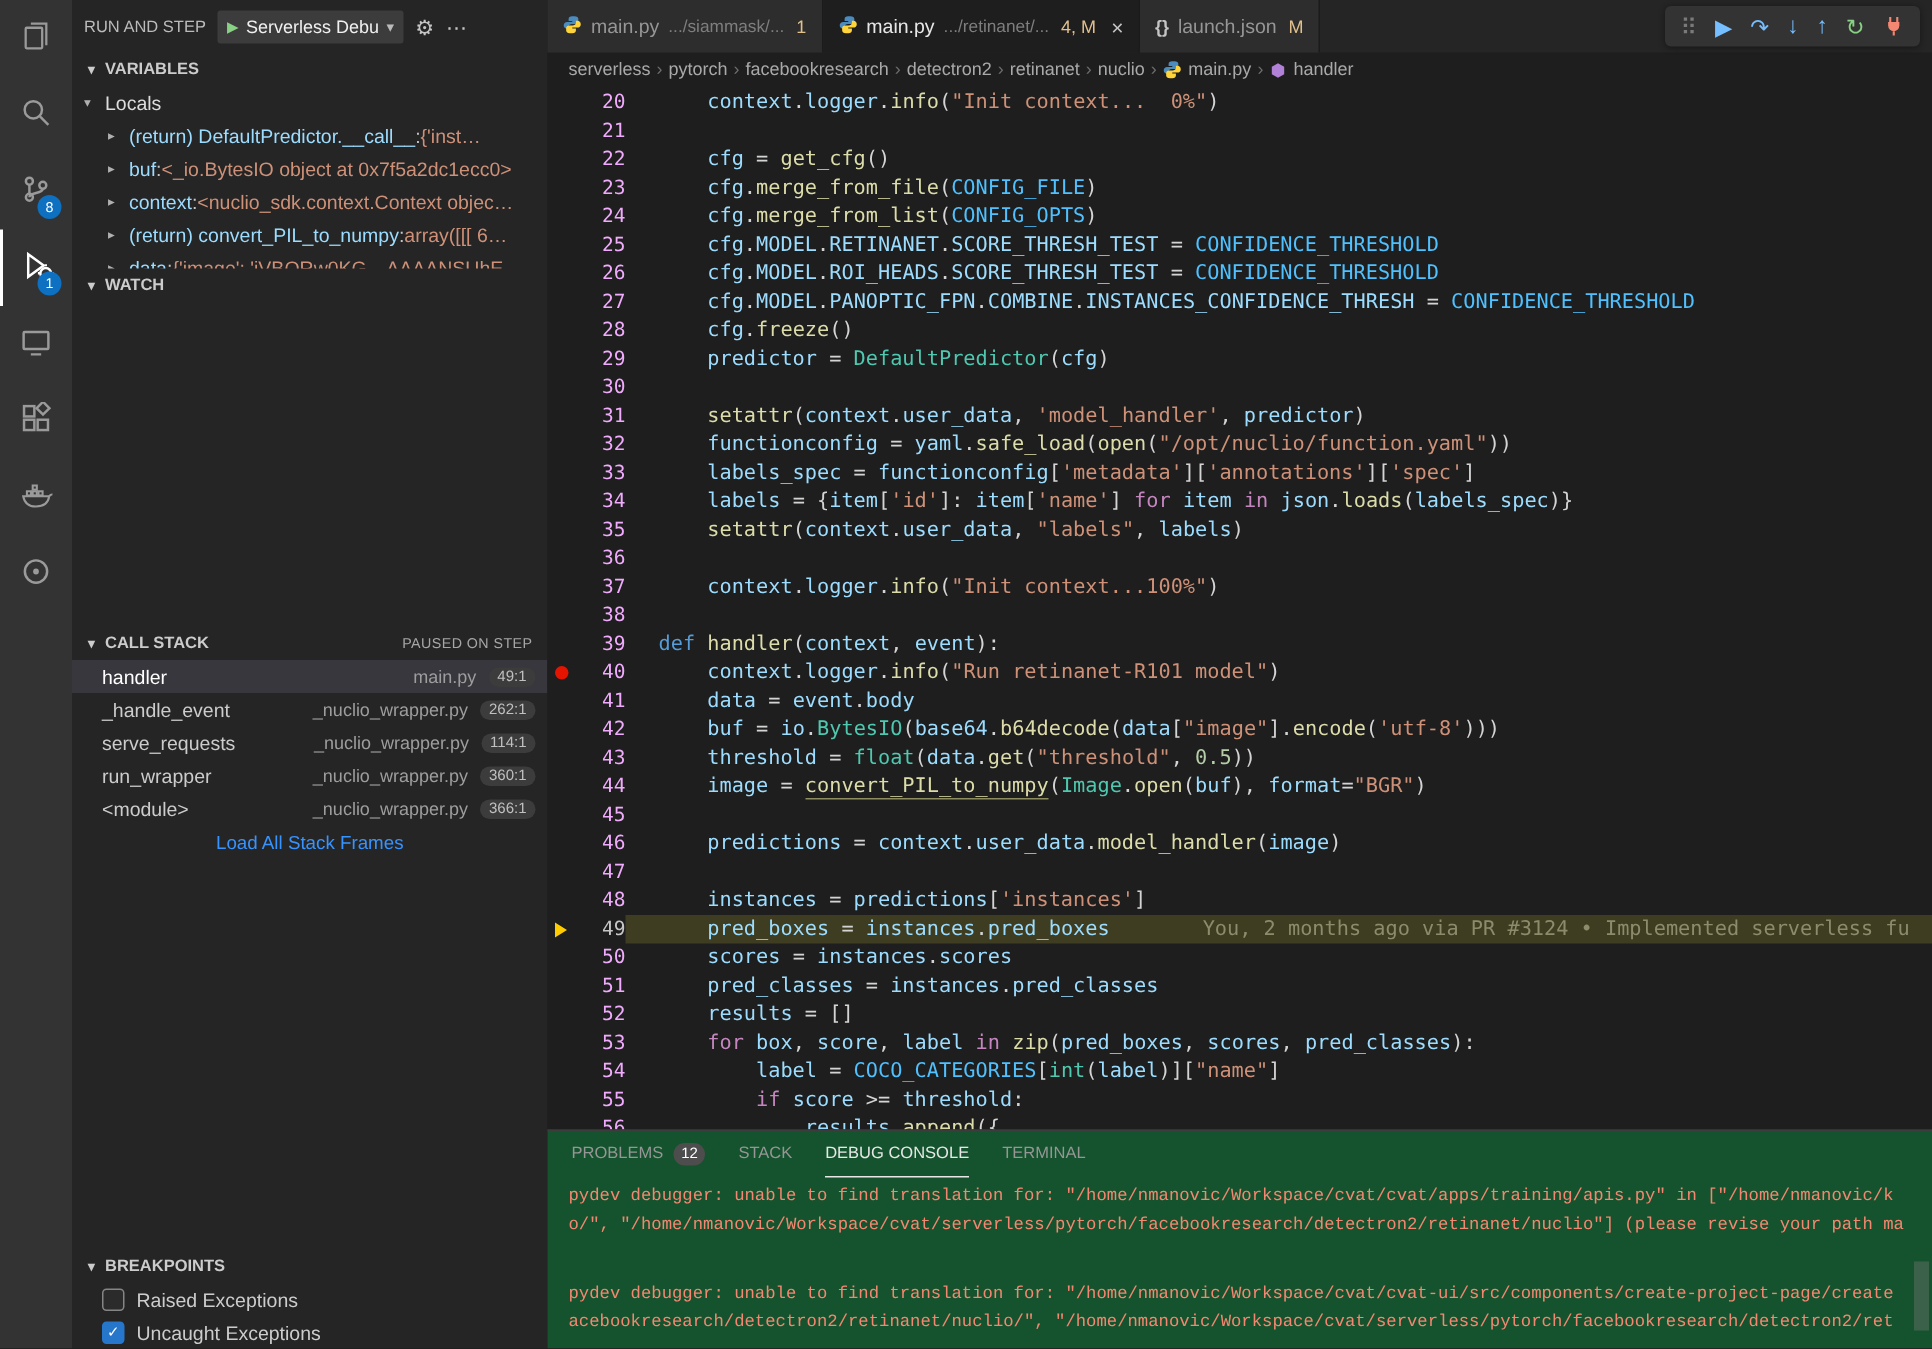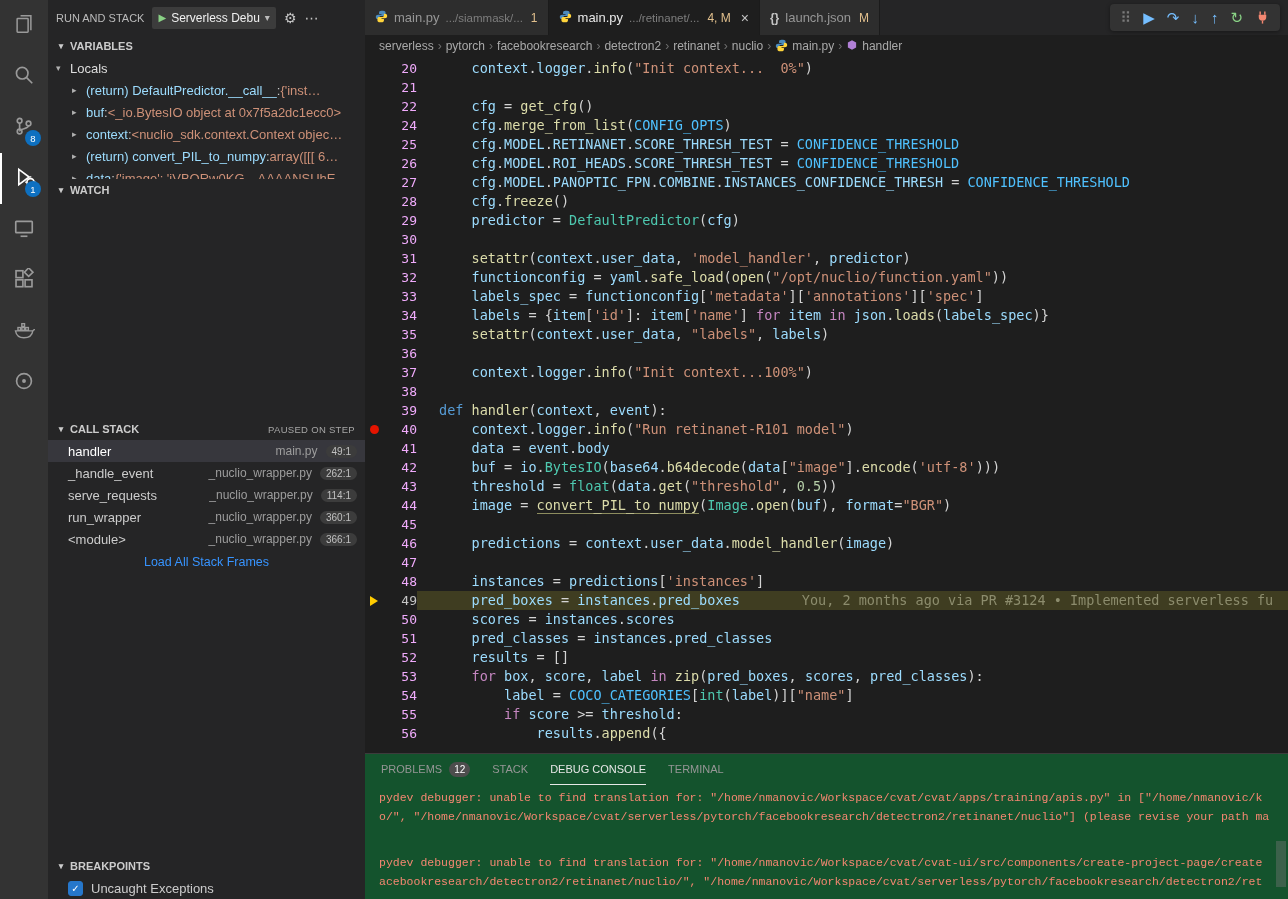--- a/index.html
+++ b/index.html
@@ -57,21 +57,21 @@
   .tab.active{background:#1e1e1e}
   .tab.active .tab-title{color:#e7e7e7}
   .tab .desc{font-size:11.5px;color:#7e7e7e}
   .tab-badge{color:#e2c08d;font-size:12px;margin-left:2px}
   .close{color:#c5c5c5;font-size:14px;margin-left:4px}
   .json-ic{color:#c5c5c5;font-size:12px;font-weight:bold}
   .dbg-toolbar{position:absolute;right:8px;top:4px;height:27px;display:flex;align-items:center;gap:12px;
     background:#333333;border-radius:4px;padding:0 10px;box-shadow:0 1px 4px rgba(0,0,0,.4)}
   .dbg-btn{font-size:15px;cursor:pointer;display:flex;align-items:center}
   .breadcrumbs{height:22px;display:flex;align-items:center;gap:4px;padding:0 14px;font-size:12px;color:#a9a9a9;background:#1e1e1e;flex-shrink:0}
-  .crumb{display:flex;align-items:flex-start;gap:4px;cursor:pointer;white-space:nowrap}
+  .crumb{display:flex;align-items:flex-end;gap:4px;cursor:pointer;white-space:nowrap}
   .crumb-sep{color:#6e6e6e}
   .crumb-ic{display:flex;align-items:center}
 
   .editor{flex:1;background:#1e1e1e;font-family:"DejaVu Sans Mono",monospace;font-size:13.5px;overflow:hidden;padding-top:2px}
   .code-row{display:flex;height:19px;line-height:19px;white-space:pre}
   .bp-margin{width:18px;flex-shrink:0;display:flex;align-items:center;justify-content:center;cursor:pointer}
   .ln{width:34px;flex-shrink:0;text-align:right;color:#f0abfc;font-size:13px}
   .codeline{flex:1;padding-left:22px;overflow:hidden}
   .code-row.cur .codeline{background:#3f3d21}
   .code-row.cur .ln{color:#c6c6c6}
@@ -157,21 +157,21 @@
           <span class="ab-icon"><svg width="22" height="22" viewBox="0 0 16 16" fill="none" stroke="currentColor" stroke-width="1.2">
               <circle cx="8" cy="8" r="5.4"></circle>
               <circle cx="8" cy="8" r="1.4" fill="currentColor" stroke="none"></circle>
             </svg></span>
         </div>
       </div>
   </nav>
 
   <aside class="sidebar">
     <div class="sb-header">
-      <span class="sb-title">RUN AND STACK</span>
+      <span class="sb-title">RUN AND STEP</span>
       <div class="cfg-select">
         <span class="play">▶</span>
         <span>Serverless Debu</span>
         <span class="chev">▾</span>
       </div>
       <span class="hdr-ico">⚙</span>
       <span class="hdr-ico">⋯</span>
     </div>
 
     <div class="sec-header">
@@ -257,20 +257,24 @@
       </div>
     <div class="load-link">Load All Stack Frames</div>
 
     <div class="sb-spacer"></div>
 
     <div class="sec-header">
       <span class="sec-chev">▾</span>
       <span>BREAKPOINTS</span>
     </div>
     <div>
+        <div class="bp-row">
+          <span class="cbox"></span>
+          <span class="bp-label">Raised Exceptions</span>
+        </div>
         <div class="bp-row">
           <span class="cbox checked">✓</span>
           <span class="bp-label">Uncaught Exceptions</span>
         </div>
       </div>
   </aside>
 
   <div class="main">
     <div class="tabbar">
       <div class="tabs-container">
@@ -361,20 +365,21 @@
           </span>
           <span>handler</span>
         </span>
       </div>
 
     <div class="editor">
       <div>
           <div class="code-row"><span class="bp-margin"></span><span class="ln">20</span><span class="codeline"><span class="tk-d">    </span><span class="tk-v">context</span><span class="tk-d">.</span><span class="tk-v">logger</span><span class="tk-d">.</span><span class="tk-f">info</span><span class="tk-d">(</span><span class="tk-s">"Init context...  0%"</span><span class="tk-d">)</span></span></div>
           <div class="code-row"><span class="bp-margin"></span><span class="ln">21</span><span class="codeline"></span></div>
           <div class="code-row"><span class="bp-margin"></span><span class="ln">22</span><span class="codeline"><span class="tk-d">    </span><span class="tk-v">cfg</span><span class="tk-d"> = </span><span class="tk-f">get_cfg</span><span class="tk-d">()</span></span></div>
+          <div class="code-row"><span class="bp-margin"></span><span class="ln">23</span><span class="codeline"><span class="tk-d">    </span><span class="tk-v">cfg</span><span class="tk-d">.</span><span class="tk-f">merge_from_file</span><span class="tk-d">(</span><span class="tk-C">CONFIG_FILE</span><span class="tk-d">)</span></span></div>
           <div class="code-row"><span class="bp-margin"></span><span class="ln">24</span><span class="codeline"><span class="tk-d">    </span><span class="tk-v">cfg</span><span class="tk-d">.</span><span class="tk-f">merge_from_list</span><span class="tk-d">(</span><span class="tk-C">CONFIG_OPTS</span><span class="tk-d">)</span></span></div>
           <div class="code-row"><span class="bp-margin"></span><span class="ln">25</span><span class="codeline"><span class="tk-d">    </span><span class="tk-v">cfg</span><span class="tk-d">.</span><span class="tk-v">MODEL</span><span class="tk-d">.</span><span class="tk-v">RETINANET</span><span class="tk-d">.</span><span class="tk-v">SCORE_THRESH_TEST</span><span class="tk-d"> = </span><span class="tk-C">CONFIDENCE_THRESHOLD</span></span></div>
           <div class="code-row"><span class="bp-margin"></span><span class="ln">26</span><span class="codeline"><span class="tk-d">    </span><span class="tk-v">cfg</span><span class="tk-d">.</span><span class="tk-v">MODEL</span><span class="tk-d">.</span><span class="tk-v">ROI_HEADS</span><span class="tk-d">.</span><span class="tk-v">SCORE_THRESH_TEST</span><span class="tk-d"> = </span><span class="tk-C">CONFIDENCE_THRESHOLD</span></span></div>
           <div class="code-row"><span class="bp-margin"></span><span class="ln">27</span><span class="codeline"><span class="tk-d">    </span><span class="tk-v">cfg</span><span class="tk-d">.</span><span class="tk-v">MODEL</span><span class="tk-d">.</span><span class="tk-v">PANOPTIC_FPN</span><span class="tk-d">.</span><span class="tk-v">COMBINE</span><span class="tk-d">.</span><span class="tk-v">INSTANCES_CONFIDENCE_THRESH</span><span class="tk-d"> = </span><span class="tk-C">CONFIDENCE_THRESHOLD</span></span></div>
           <div class="code-row"><span class="bp-margin"></span><span class="ln">28</span><span class="codeline"><span class="tk-d">    </span><span class="tk-v">cfg</span><span class="tk-d">.</span><span class="tk-f">freeze</span><span class="tk-d">()</span></span></div>
           <div class="code-row"><span class="bp-margin"></span><span class="ln">29</span><span class="codeline"><span class="tk-d">    </span><span class="tk-v">predictor</span><span class="tk-d"> = </span><span class="tk-g">DefaultPredictor</span><span class="tk-d">(</span><span class="tk-v">cfg</span><span class="tk-d">)</span></span></div>
           <div class="code-row"><span class="bp-margin"></span><span class="ln">30</span><span class="codeline"></span></div>
           <div class="code-row"><span class="bp-margin"></span><span class="ln">31</span><span class="codeline"><span class="tk-d">    </span><span class="tk-f">setattr</span><span class="tk-d">(</span><span class="tk-v">context</span><span class="tk-d">.</span><span class="tk-v">user_data</span><span class="tk-d">, </span><span class="tk-s">'model_handler'</span><span class="tk-d">, </span><span class="tk-v">predictor</span><span class="tk-d">)</span></span></div>
           <div class="code-row"><span class="bp-margin"></span><span class="ln">32</span><span class="codeline"><span class="tk-d">    </span><span class="tk-v">functionconfig</span><span class="tk-d"> = </span><span class="tk-v">yaml</span><span class="tk-d">.</span><span class="tk-f">safe_load</span><span class="tk-d">(</span><span class="tk-f">open</span><span class="tk-d">(</span><span class="tk-s">"/opt/nuclio/function.yaml"</span><span class="tk-d">))</span></span></div>
           <div class="code-row"><span class="bp-margin"></span><span class="ln">33</span><span class="codeline"><span class="tk-d">    </span><span class="tk-v">labels_spec</span><span class="tk-d"> = </span><span class="tk-v">functionconfig</span><span class="tk-d">[</span><span class="tk-s">'metadata'</span><span class="tk-d">][</span><span class="tk-s">'annotations'</span><span class="tk-d">][</span><span class="tk-s">'spec'</span><span class="tk-d">]</span></span></div>

